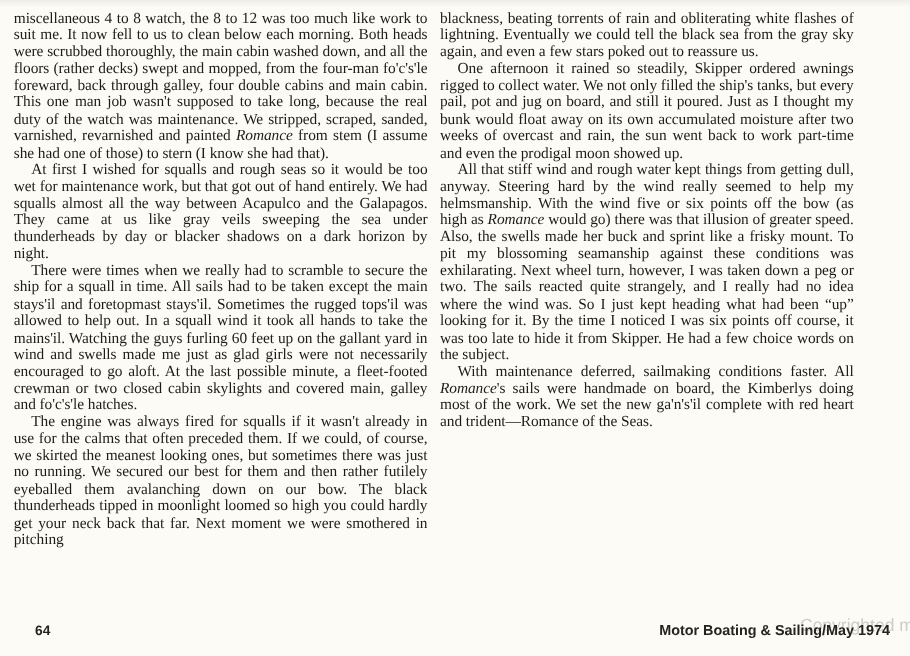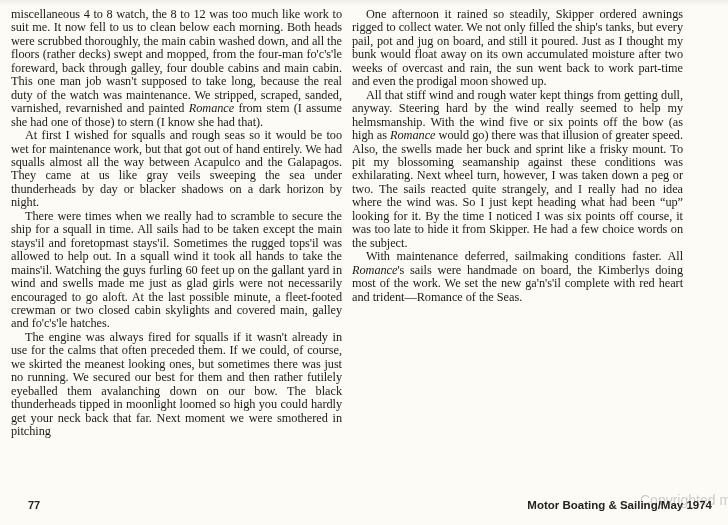--- a/index.html
+++ b/index.html
@@ -55,21 +55,22 @@
 <div class="page">
   <div class="scan-edge"></div>
   <div class="columns">
     <div class="col">
         <p class="para"><span>miscellaneous 4 to 8 watch, the 8 to 12 was too much like work to suit me. It now fell to us to clean below each morning. Both heads were scrubbed thoroughly, the main cabin washed down, and all the floors (rather decks) swept and mopped, from the four-man fo'c's'le foreward, back through galley, four double cabins and main cabin. This one man job wasn't supposed to take long, because the real duty of the watch was maintenance. We stripped, scraped, sanded, varnished, revarnished and painted </span><span class="it">Romance</span><span> from stem (I assume she had one of those) to stern (I know she had that).</span></p>
         <p class="para indent"><span>At first I wished for squalls and rough seas so it would be too wet for maintenance work, but that got out of hand entirely. We had squalls almost all the way between Acapulco and the Galapagos. They came at us like gray veils sweeping the sea under thunderheads by day or blacker shadows on a dark horizon by night.</span></p>
         <p class="para indent"><span>There were times when we really had to scramble to secure the ship for a squall in time. All sails had to be taken except the main stays'il and foretopmast stays'il. Sometimes the rugged tops'il was allowed to help out. In a squall wind it took all hands to take the mains'il. Watching the guys furling 60 feet up on the gallant yard in wind and swells made me just as glad girls were not necessarily encouraged to go aloft. At the last possible minute, a fleet-footed crewman or two closed cabin skylights and covered main, galley and fo'c's'le hatches.</span></p>
         <p class="para indent"><span>The engine was always fired for squalls if it wasn't already in use for the calms that often preceded them. If we could, of course, we skirted the meanest looking ones, but sometimes there was just no running. We secured our best for them and then rather futilely eyeballed them avalanching down on our bow. The black thunderheads tipped in moonlight loomed so high you could hardly get your neck back that far. Next moment we were smothered in pitching</span></p>
       </div>
     <div class="col">
+        <p class="para"><span>blackness, beating torrents of rain and obliterating white flashes of lightning. Eventually we could tell the black sea from the gray sky again, and even a few stars poked out to reassure us.</span></p>
         <p class="para indent"><span>One afternoon it rained so steadily, Skipper ordered awnings rigged to collect water. We not only filled the ship's tanks, but every pail, pot and jug on board, and still it poured. Just as I thought my bunk would float away on its own accumulated moisture after two weeks of overcast and rain, the sun went back to work part-time and even the prodigal moon showed up.</span></p>
         <p class="para indent"><span>All that stiff wind and rough water kept things from getting dull, anyway. Steering hard by the wind really seemed to help my helmsmanship. With the wind five or six points off the bow (as high as </span><span class="it">Romance</span><span> would go) there was that illusion of greater speed. Also, the swells made her buck and sprint like a frisky mount. To pit my blossoming seamanship against these conditions was exhilarating. Next wheel turn, however, I was taken down a peg or two. The sails reacted quite strangely, and I really had no idea where the wind was. So I just kept heading what had been “up” looking for it. By the time I noticed I was six points off course, it was too late to hide it from Skipper. He had a few choice words on the subject.</span></p>
         <p class="para indent"><span>With maintenance deferred, sailmaking conditions faster. All </span><span class="it">Romance</span><span>'s sails were handmade on board, the Kimberlys doing most of the work. We set the new ga'n's'il complete with red heart and trident—Romance of the Seas.</span></p>
       </div>
   </div>
-  <div class="page-number">77</div>
+  <div class="page-number">64</div>
   <div class="watermark">Copyrighted mate</div>
   <div class="footer-right">Motor Boating &amp; Sailing/May 1974</div>
 </div>
 
 </body></html>

